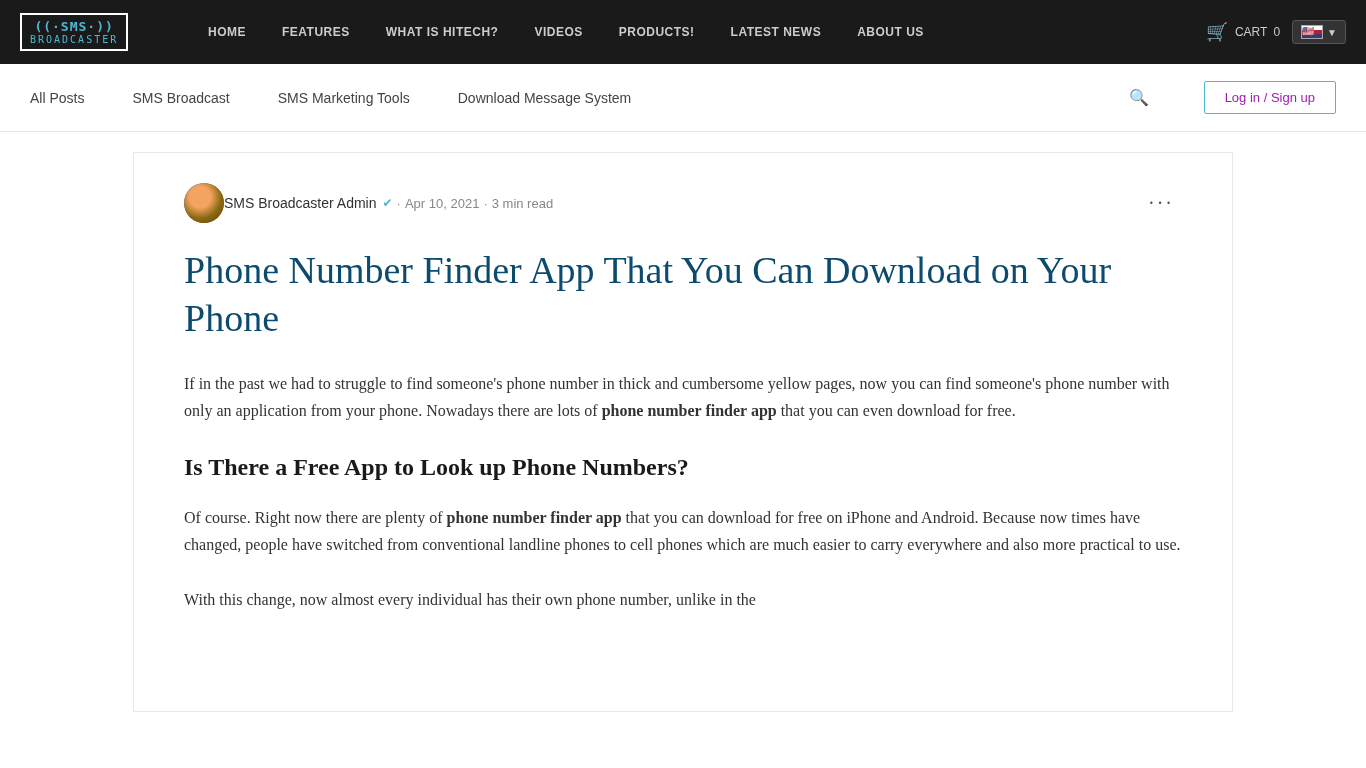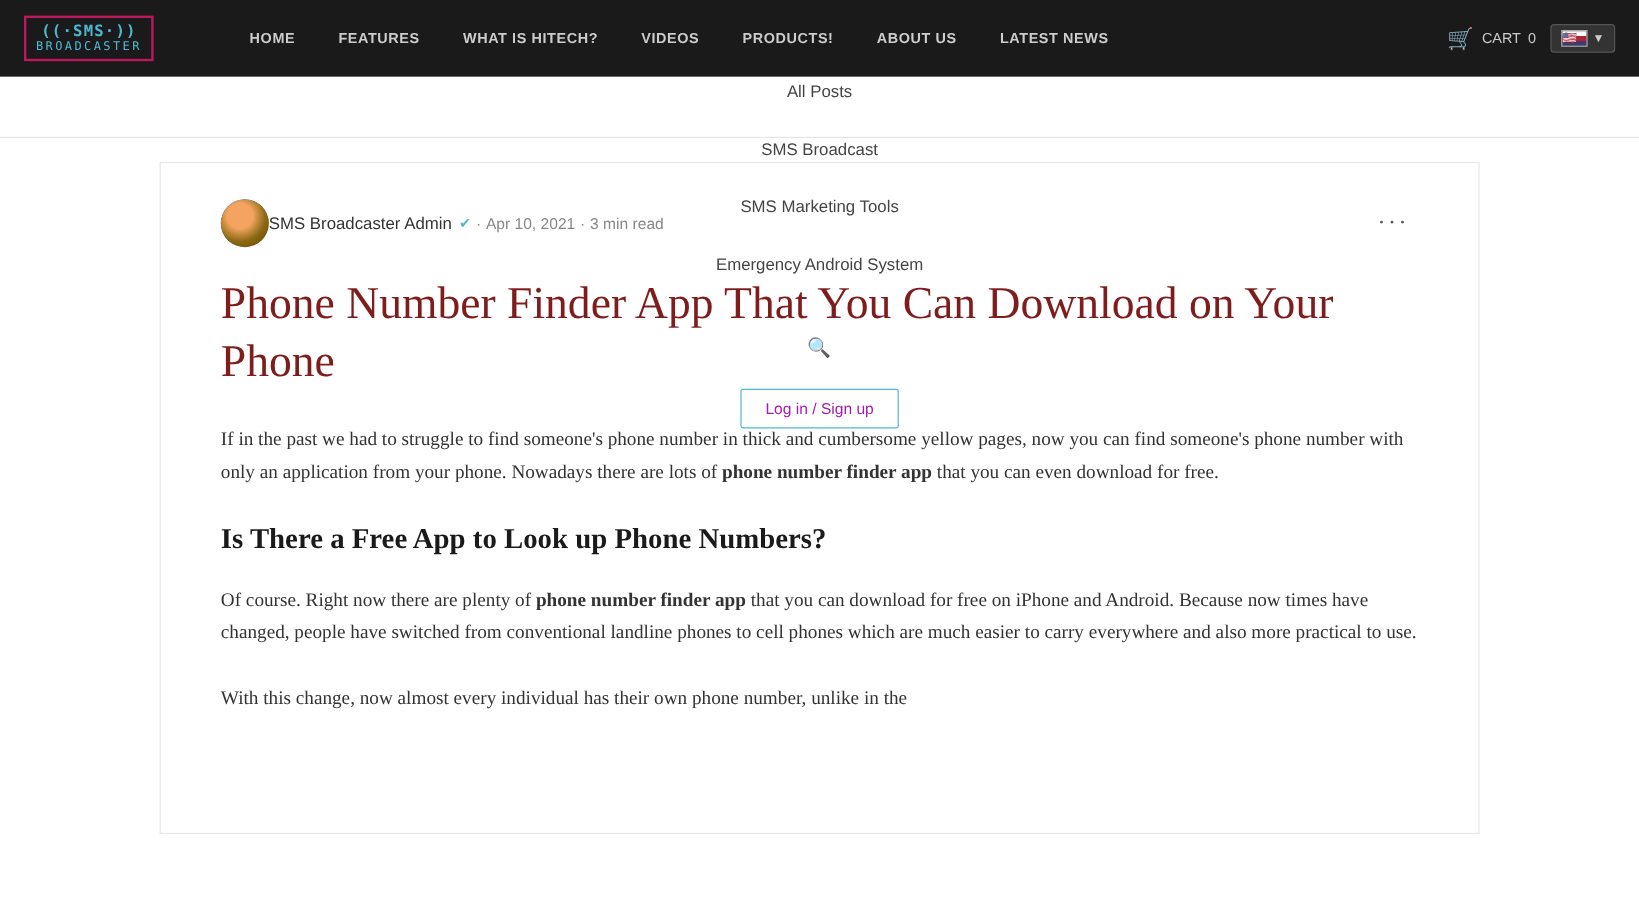--- a/index.html
+++ b/index.html
@@ -14,21 +14,21 @@
       padding: 0 20px;
       gap: 0;
     }
     .logo-area {
       width: 170px;
       display: flex;
       align-items: center;
       flex-shrink: 0;
     }
     .logo-box {
-      border: 2px solid #be185d;
+      border: 2px solid #ffffff;
       padding: 4px 8px;
       display: flex;
       flex-direction: column;
       align-items: center;
     }
     .logo-sms {
       color: #4db8d4;
       font-size: 13px;
       font-weight: bold;
       font-family: monospace;
@@ -95,26 +95,25 @@
       border: 1px solid #aaa;
       font-size: 10px;
       display: inline-block;
     }
     .flag-chevron { color: #ccc; font-size: 10px; }
 
     
     .secondary-nav {
       background: #fff;
       border-bottom: 1px solid #e5e5e5;
-      height: 51px;
+      height: 68px;
       display: flex;
       align-items: center;
       padding: 0 30px;
-      gap: 24px;
-      flex-direction: column;
+      gap: 48px;
     }
     .sec-nav-item {
       color: #444;
       font-size: 14px;
       font-family: Arial, sans-serif;
       cursor: pointer;
       padding: 4px 0;
     }
     .sec-nav-spacer { flex: 1; }
     .search-icon-btn {
@@ -200,21 +199,21 @@
       cursor: pointer;
       padding: 4px 8px;
       letter-spacing: 2px;
     }
 
     
     .article-title {
       font-family: Georgia, serif;
       font-size: 38px;
       font-weight: normal;
-      color: #7f1d1d;
+      color: #0c4a6e;
       line-height: 1.25;
       margin-bottom: 28px;
     }
     .article-body p {
       font-family: Georgia, serif;
       font-size: 16px;
       line-height: 1.7;
       color: #333;
       margin-bottom: 28px;
     }
@@ -241,42 +240,42 @@
       <span class="logo-broadcaster">BROADCASTER</span>
     </div>
   </div>
 
   <div class="nav-items">
     <div class="nav-item">HOME</div>
     <div class="nav-item">FEATURES</div>
     <div class="nav-item">WHAT IS HITECH?</div>
     <div class="nav-item">VIDEOS</div>
     <div class="nav-item">PRODUCTS!</div>
+    <div class="nav-item">LATEST NEWS</div>
     <div class="nav-item">ABOUT US</div>
-    <div class="nav-item">LATEST NEWS</div>
   </div>
 
   <div class="nav-right">
     <div class="cart-area">
       <span class="cart-icon">🛒</span>
       <span>CART</span>
       <span>0</span>
     </div>
     <div class="flag-selector">
       <span class="flag-us">🇺🇸</span>
       <span class="flag-chevron">▼</span>
     </div>
   </div>
 </nav>
 
 <div class="secondary-nav">
   <span class="sec-nav-item">All Posts</span>
   <span class="sec-nav-item">SMS Broadcast</span>
   <span class="sec-nav-item">SMS Marketing Tools</span>
-  <span class="sec-nav-item">Emergency Android System</span>
+  <span class="sec-nav-item">Download Message System</span>
   <div class="sec-nav-spacer"></div>
   <div class="search-icon-btn">
     <span>🔍</span>
   </div>
   <button class="login-btn">Log in / Sign up</button>
 </div>
 
 <div class="main-content">
   <div class="article-card">
 

